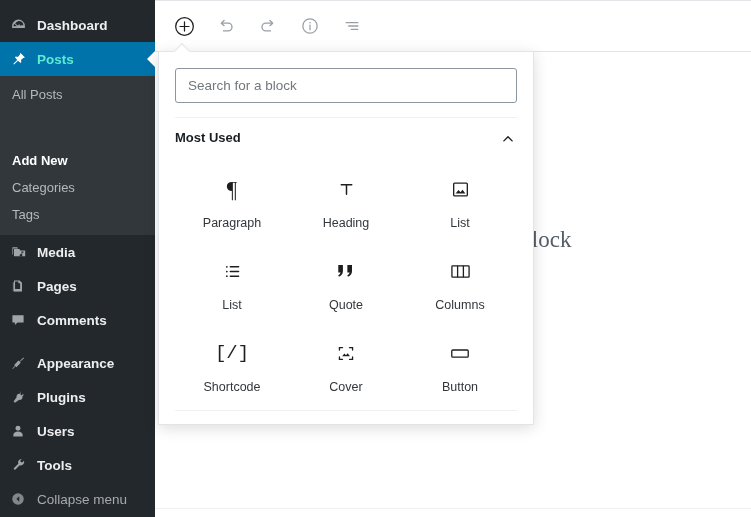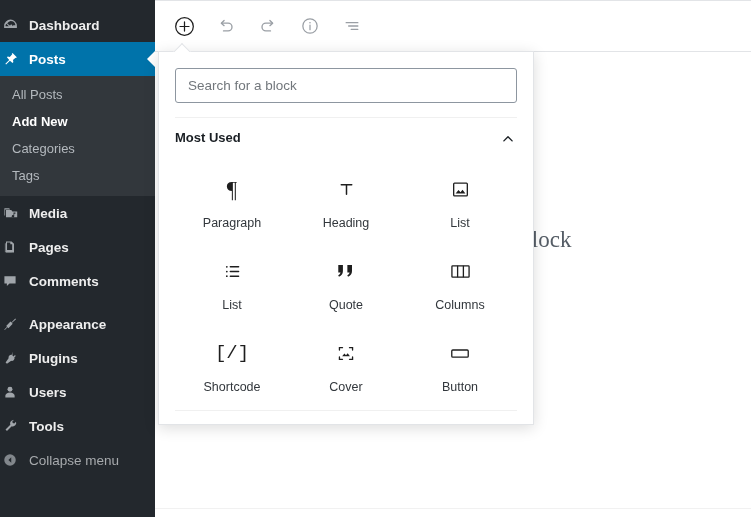--- a/index.html
+++ b/index.html
@@ -16,38 +16,38 @@
     width: 155px; height: 517px;
     background: #23282d;
     flex: 0 0 155px;
     position: relative;
     z-index: 5;
     padding-top: 8px;
   }
   .menu-item {
     display: flex; align-items: center;
     height: 34px;
-    padding: 0 0;
+    padding: 0 8px;
     color: #eeeeee;
     font-size: 13.5px;
     font-weight: bold;
     position: relative;
     cursor: pointer;
   }
   .menu-item .ico {
     width: 20px; height: 20px;
     margin-right: 9px;
     display: flex; align-items: center; justify-content: center;
     color: #a0a5aa;
     flex: 0 0 20px;
   }
   .menu-item .ico svg { display: block; }
   .menu-item.active {
     background: #0073aa;
-    color: #ffffff;
+    color: #5eead4;
   }
   .menu-item.active .ico { color: #ffffff; }
   .menu-item.active::after {
     content: "";
     position: absolute;
     right: 0; top: 50%;
     transform: translateY(-50%);
     border-style: solid;
     border-width: 8px 8px 8px 0;
     border-color: transparent #ffffff transparent transparent;
@@ -56,21 +56,21 @@
   .menu-item.dim .ico { color: #82878c; }
 
   .submenu { background: #32373c; padding: 5px 0 7px 0; }
   .submenu-item {
     padding: 5px 19px 5px 12px;
     font-size: 13px;
     color: #b4b9be;
     cursor: pointer;
     line-height: 17px;
   }
-  .submenu-item.current { color: #ffffff; font-weight: bold; }
+  .submenu-item.current { color: #ffffff; font-weight: bold; margin-top: 39px; }
 
   .menu-gap { height: 9px; }
 
   
   .main {
     flex: 1 1 auto;
     position: relative;
     background: #ffffff;
     border-top: 1px solid #e2e4e7;
     height: 517px;

